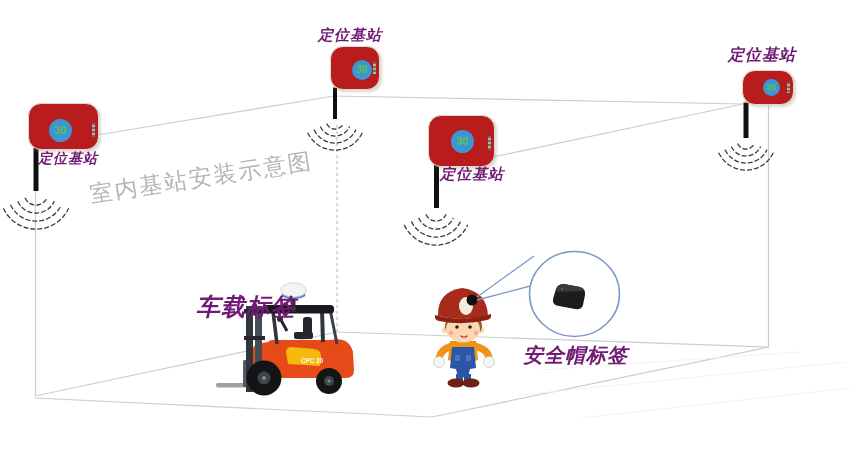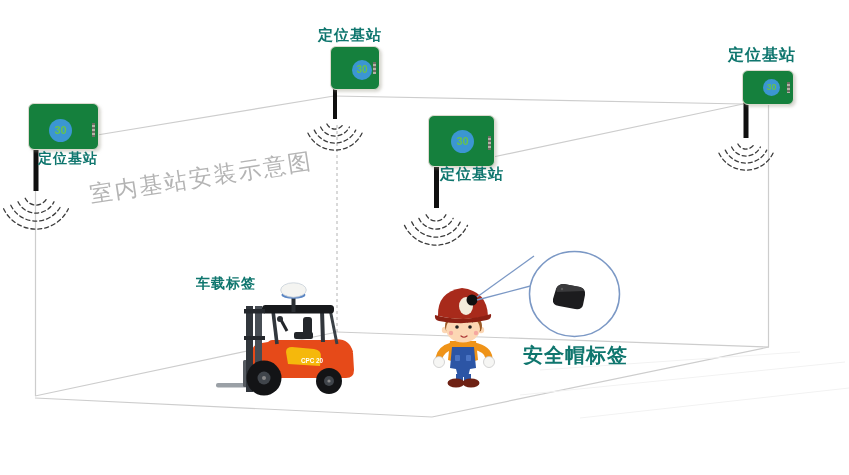--- a/index.html
+++ b/index.html
@@ -2,31 +2,31 @@
 <html><head>
 <meta charset="utf-8">
 <style>
   html,body{margin:0;padding:0;background:#fff;}
   .stage{
     position:relative;width:849px;height:475px;background:#ffffff;
     overflow:hidden;font-family:"Liberation Sans",sans-serif;
   }
   .stage svg{position:absolute;left:0;top:0;}
   .lbl{
-    position:absolute;color:#0f766e;font-weight:700;white-space:nowrap;
-    letter-spacing:1px;line-height:1;
+    position:absolute;color:#701a75;font-weight:700;white-space:nowrap;
+    letter-spacing:1px;line-height:1;font-style:italic;
   }
   .watermark{
     position:absolute;left:90px;top:183px;color:#b4b4b4;font-size:23px;
     letter-spacing:2px;white-space:nowrap;transform:rotate(-8.6deg);
     transform-origin:0 50%;font-weight:400;line-height:1;
   }
   .station{
-    position:absolute;background:#15803d;border:1px solid #dcdacf;
-    border-radius:6px;box-shadow:2px 2px 3px rgba(150,146,130,0.35);
+    position:absolute;background:#b91c1c;border:1px solid #dcdacf;
+    border-radius:13px;box-shadow:2px 2px 3px rgba(150,146,130,0.35);
   }
   .badge{
     position:absolute;border-radius:50%;background:#3b96d2;color:#67c24f;
     font-weight:700;display:flex;align-items:center;justify-content:center;
     line-height:1;
   }
   .vent{
     position:absolute;right:3px;width:3.5px;
     background:repeating-linear-gradient(180deg,#6f6d64 0 2px,#b5b2a6 2px 4px);
   }
@@ -181,17 +181,17 @@
   </div>
   <div class="station" style="left:742px;top:70px;width:50px;height:33px;">
     <div class="badge" style="left:20px;top:8px;width:17px;height:17px;font-size:9px;">30</div>
     <div class="vent" style="top:11px;height:11px;"></div>
   </div>
 
   <div class="lbl" style="left:318px;top:27px;font-size:15px;">定位基站</div>
   <div class="lbl" style="left:728px;top:47px;font-size:16px;">定位基站</div>
   <div class="lbl" style="left:38px;top:151px;font-size:14px;">定位基站</div>
   <div class="lbl" style="left:440px;top:166px;font-size:15px;">定位基站</div>
-  <div class="lbl" style="left:196px;top:276px;font-size:14px;">车载标签</div>
+  <div class="lbl" style="left:196px;top:295px;font-size:24px;">车载标签</div>
   <div class="lbl" style="left:523px;top:345px;font-size:20px;">安全帽标签</div>
   <div class="watermark">室内基站安装示意图</div>
 
 </div>
 
 </body></html>

